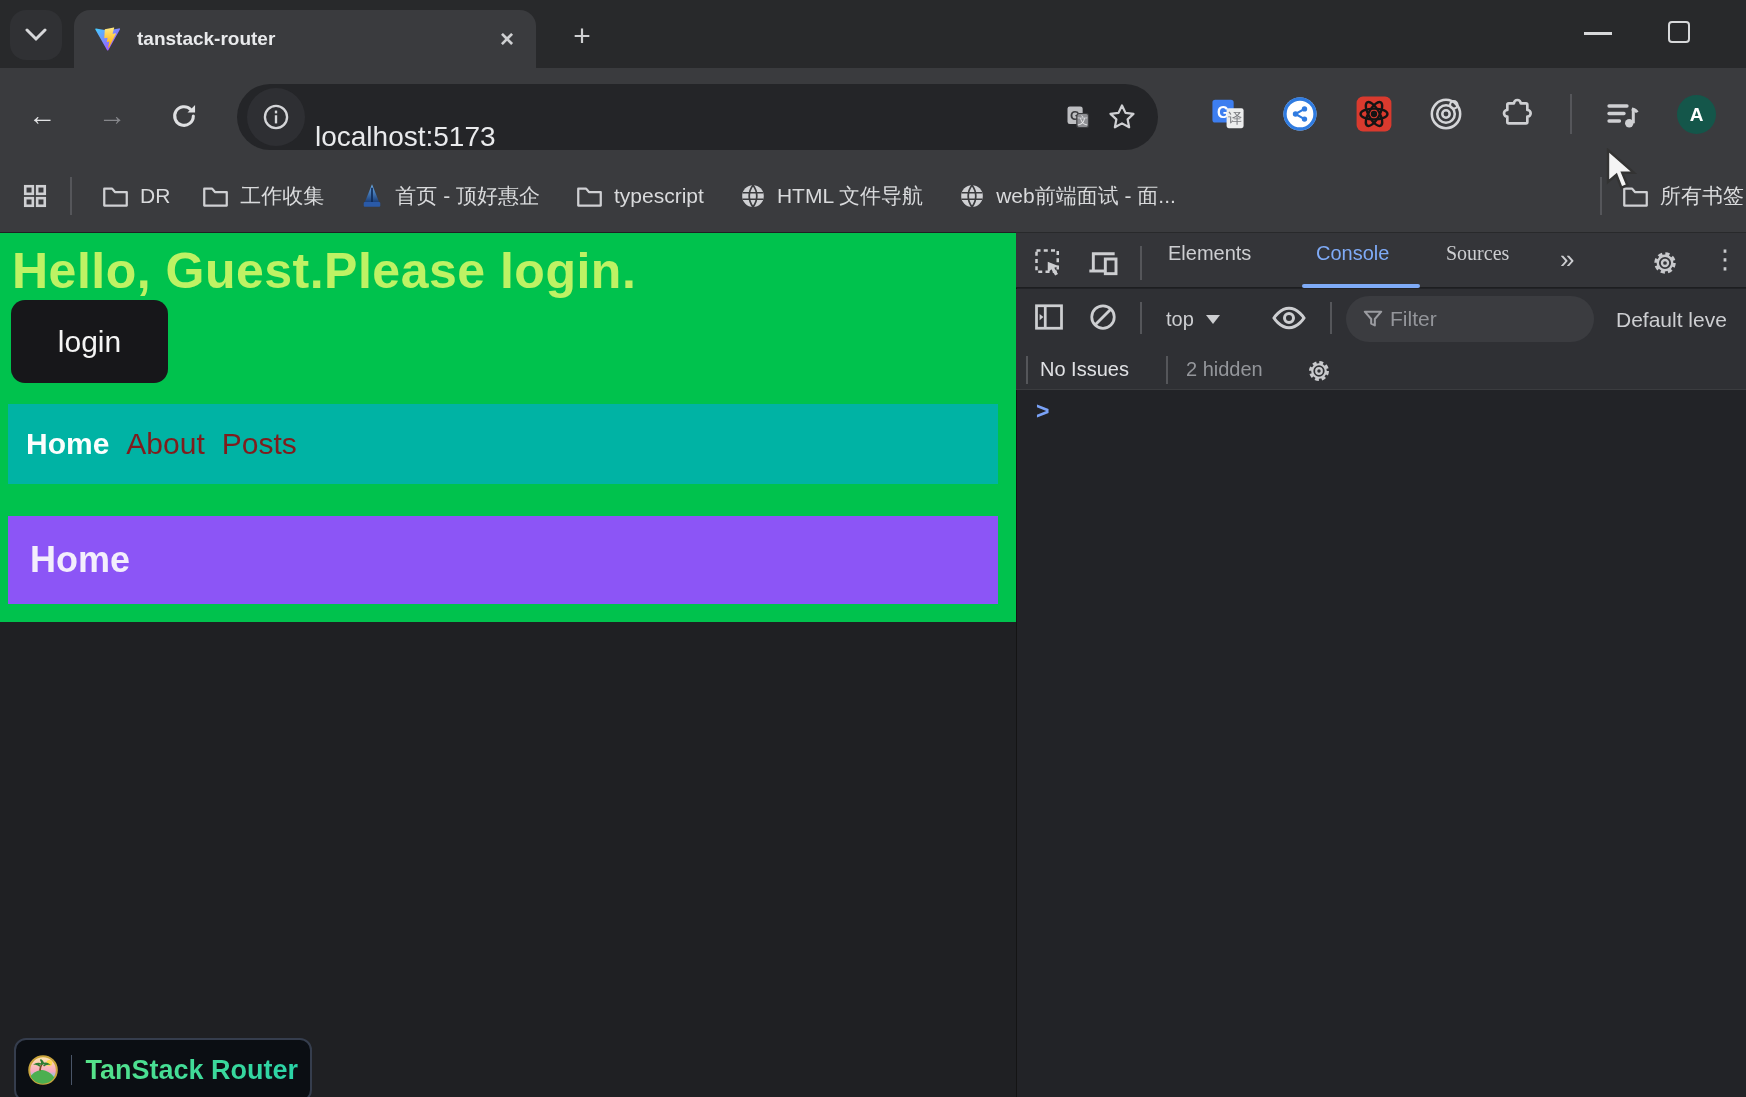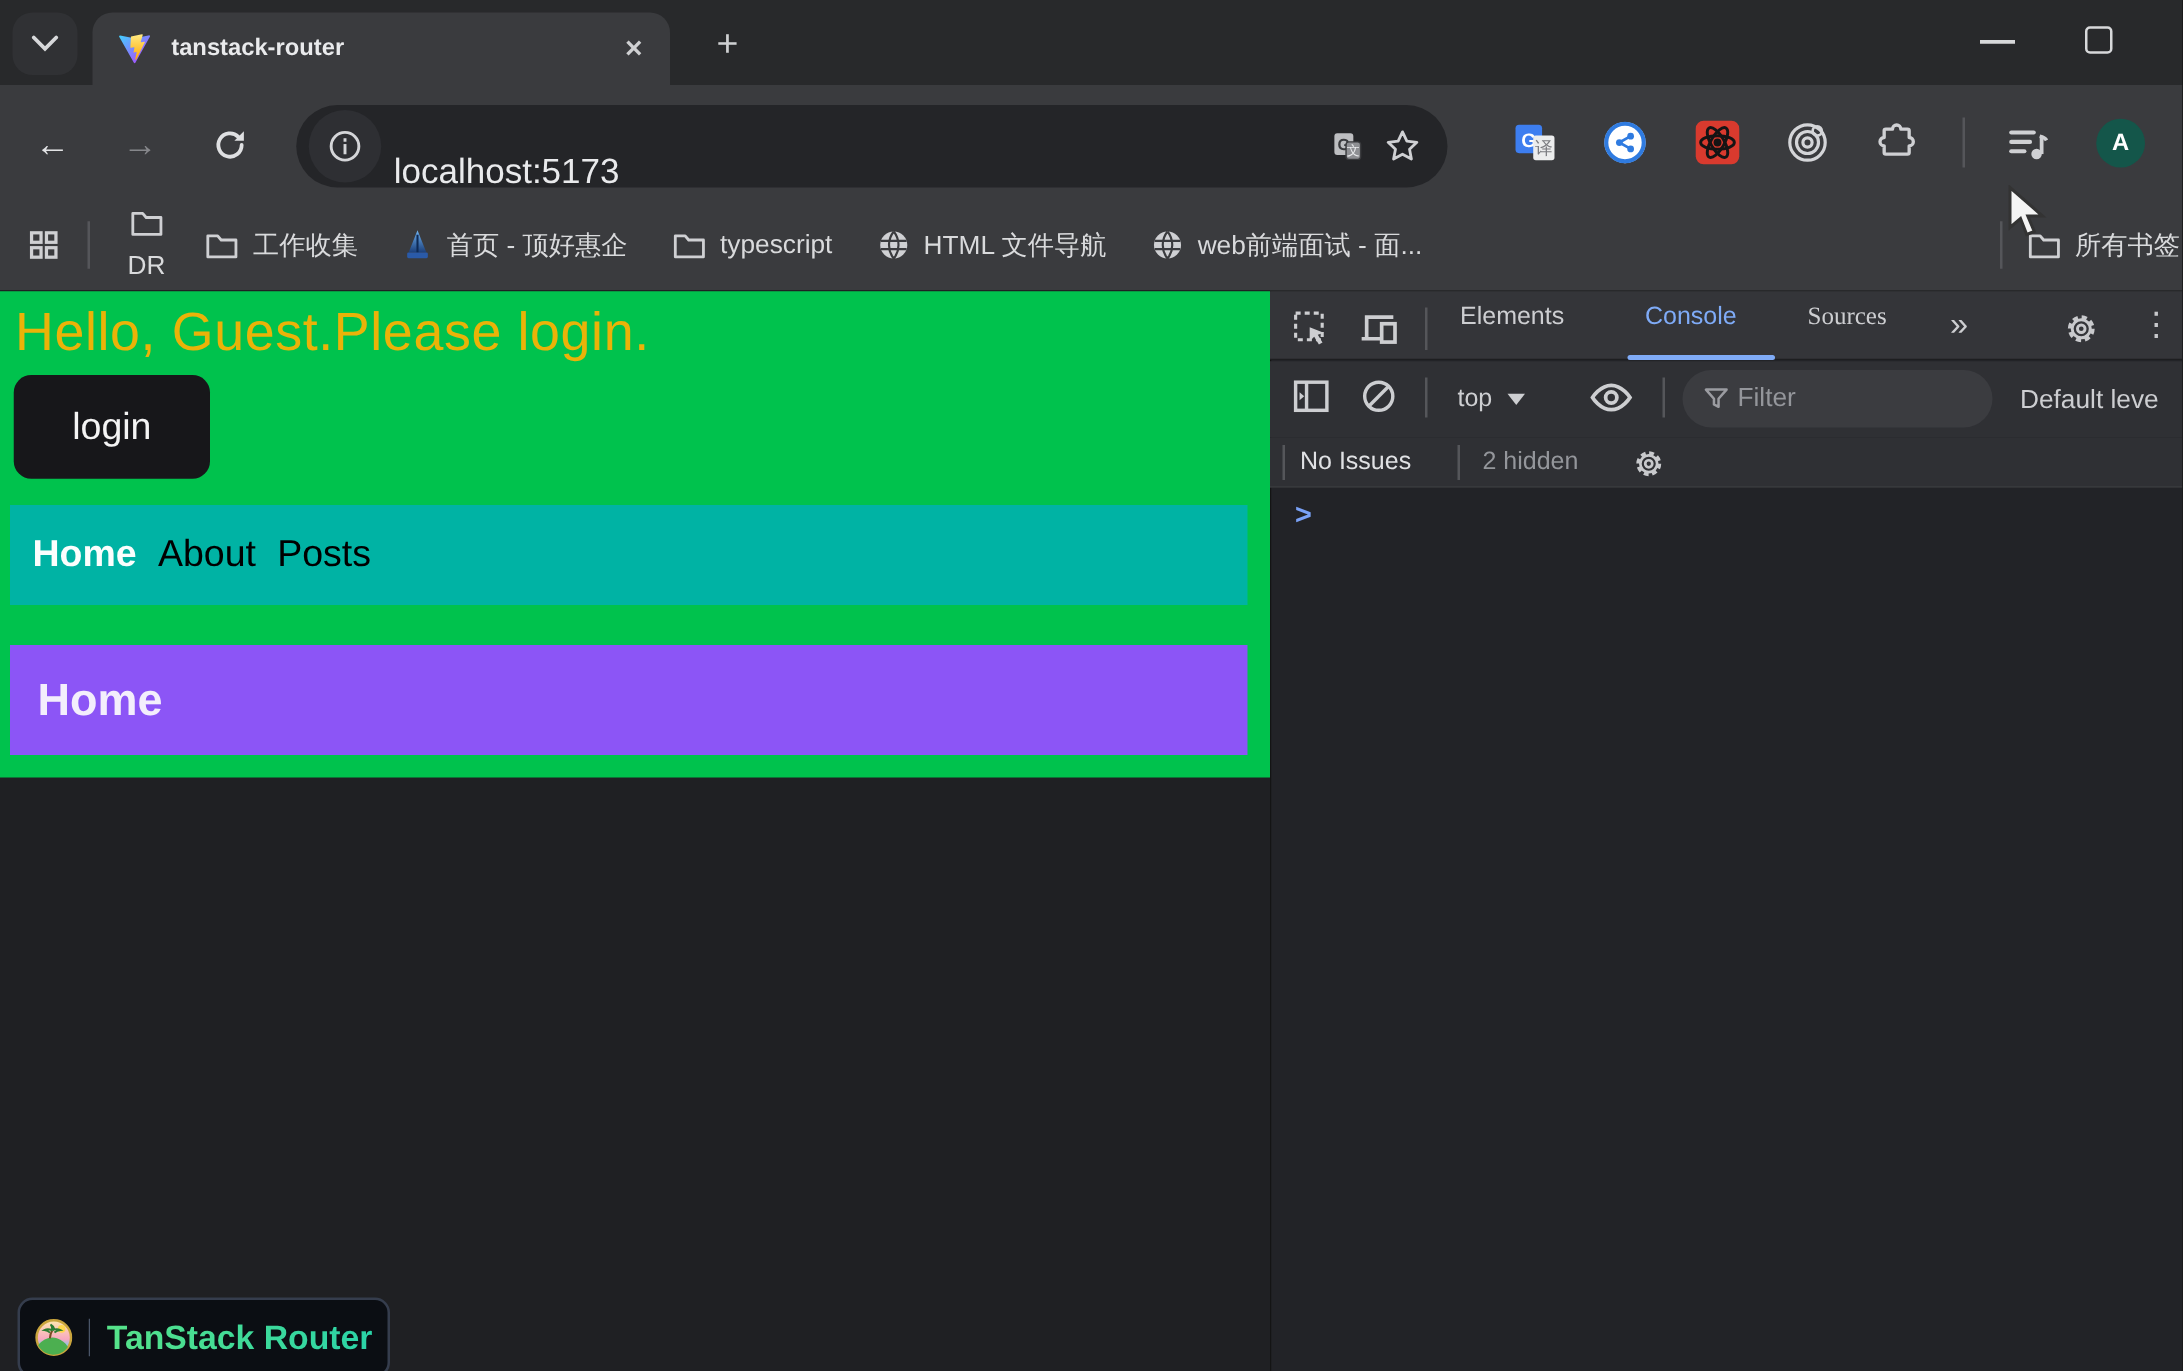--- a/index.html
+++ b/index.html
@@ -33,24 +33,24 @@
   .vsep{width:2px;background:#55565a;}
 
   
   .bookmarks{left:0;top:160px;width:1746px;height:72px;background:var(--bar);display:flex;align-items:center;}
   .bm{display:flex;align-items:center;gap:11px;color:var(--txt);font-size:21px;white-space:nowrap;}
   .bm-all{left:1622px;top:160px;height:72px;display:flex;align-items:center;gap:11px;color:var(--txt);font-size:21px;}
 
   
   .page{left:0;top:232px;width:1016px;height:865px;background:var(--pagebg);}
   .hero{left:0;top:233px;width:1016px;height:389px;background:var(--green);}
-  .h1{left:12px;top:242px;font-size:43px;font-weight:normal;color:#eab308;letter-spacing:.5px;}
+  .h1{left:12px;top:242px;font-size:50px;font-weight:bold;color:#bef264;letter-spacing:.5px;}
   .loginbtn{left:11px;top:300px;width:157px;height:83px;border-radius:14px;background:#17171a;color:#f4f4f4;font-size:30px;border:none;}
   .topnav{left:8px;top:404px;width:990px;height:80px;background:var(--teal);display:flex;align-items:center;gap:17px;padding-left:18px;}
-  .navlink{color:#000000;font-size:30px;}
+  .navlink{color:#7f1d1d;font-size:30px;}
   .navlink.active{font-weight:bold;color:#fbfefd;}
   .purple{left:8px;top:516px;width:990px;height:88px;background:var(--purple);display:flex;align-items:center;padding-left:22px;}
   .purple h2{color:#f3eefc;font-size:36px;font-weight:bold;}
 
   
   .badge{left:14px;top:1038px;width:298px;height:64px;background:#0b0e13;border:2px solid #353d4d;border-radius:12px;display:flex;align-items:center;padding:0 12px;gap:13px;}
   .badge-sep{width:2px;height:30px;background:#4a5568;}
   .badge-label{font-size:27px;font-weight:bold;background:linear-gradient(90deg,#57e389,#2ad3a7);-webkit-background-clip:text;background-clip:text;color:transparent;white-space:nowrap;}
 
   
@@ -199,21 +199,21 @@
           <g fill="none" stroke="#cfd0d3" stroke-width="2.4">
             <rect x="3" y="3" width="7" height="7"></rect>
             <rect x="14" y="3" width="7" height="7"></rect>
             <rect x="3" y="14" width="7" height="7"></rect>
             <rect x="14" y="14" width="7" height="7"></rect>
           </g>
         </svg>
     </div>
     <div class="vsep" style="height:38px;"></div>
 
-    <div class="bm" style="margin-left:30px;flex-direction:column;">
+    <div class="bm" style="margin-left:30px;">
       <svg width="27" height="23" viewBox="0 0 24 20">
           <path d="M2 3h7l2.5 3H22v12H2z" fill="none" stroke="#cfd0d3" stroke-width="2" stroke-linejoin="round"></path>
         </svg>
       <span>DR</span>
     </div>
     <div class="bm" style="margin-left:32px;">
       <svg width="27" height="23" viewBox="0 0 24 20">
           <path d="M2 3h7l2.5 3H22v12H2z" fill="none" stroke="#cfd0d3" stroke-width="2" stroke-linejoin="round"></path>
         </svg>
       <span>工作收集</span>

